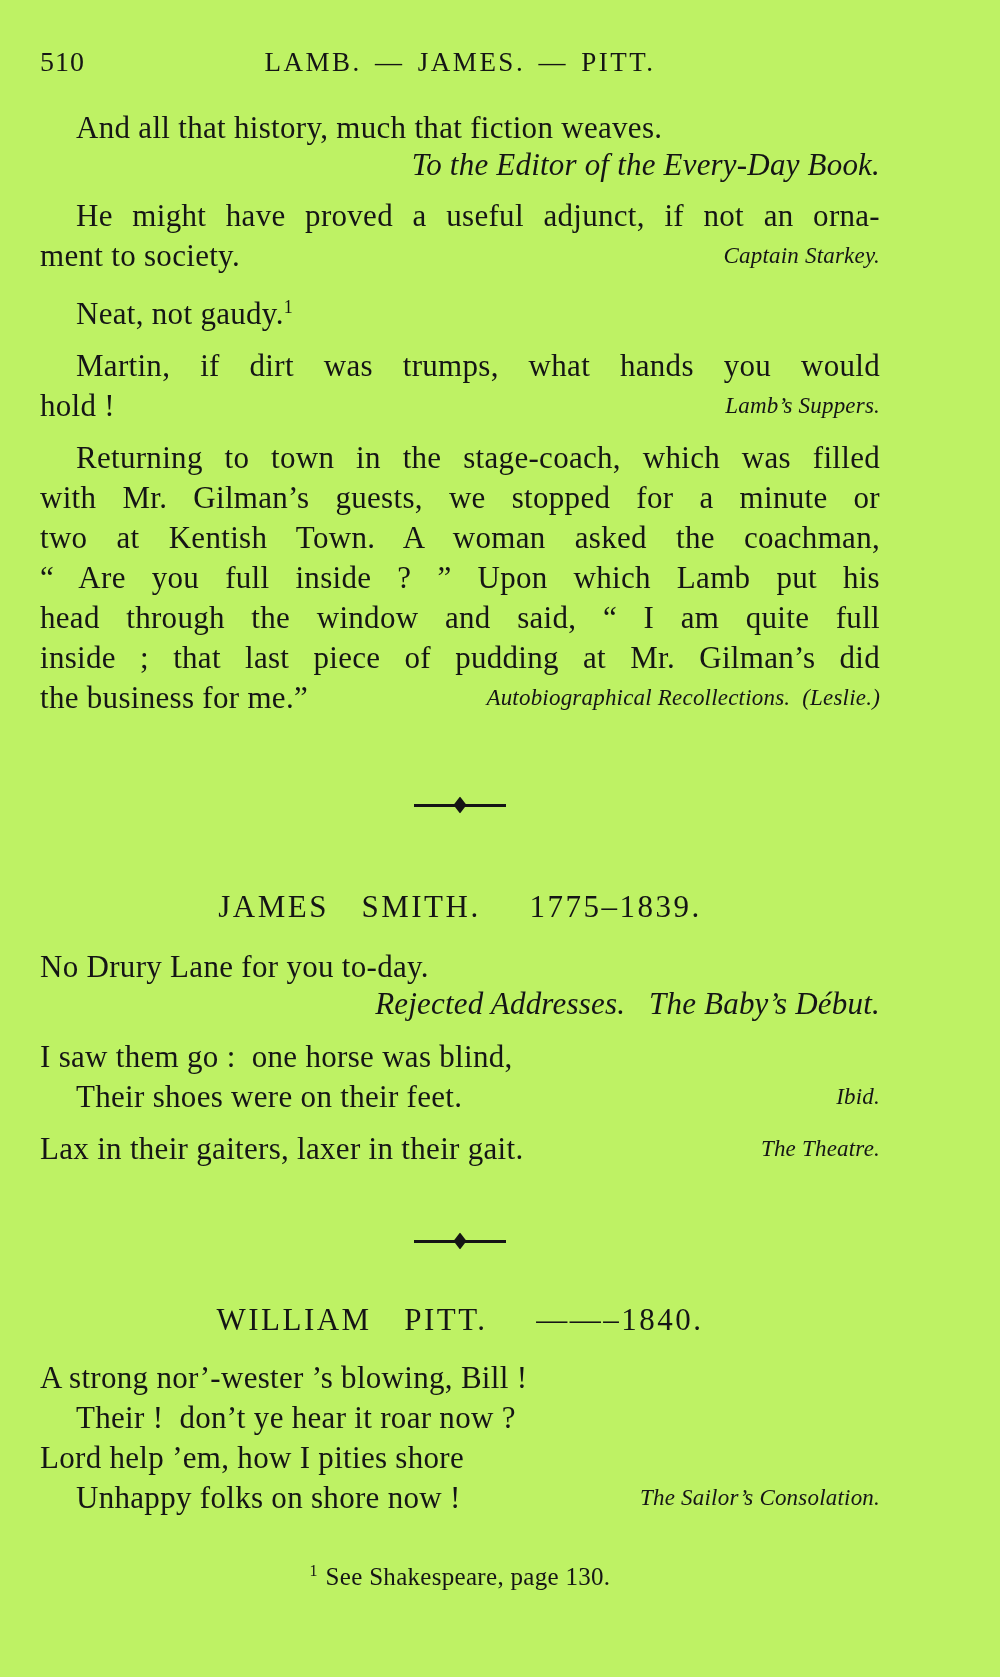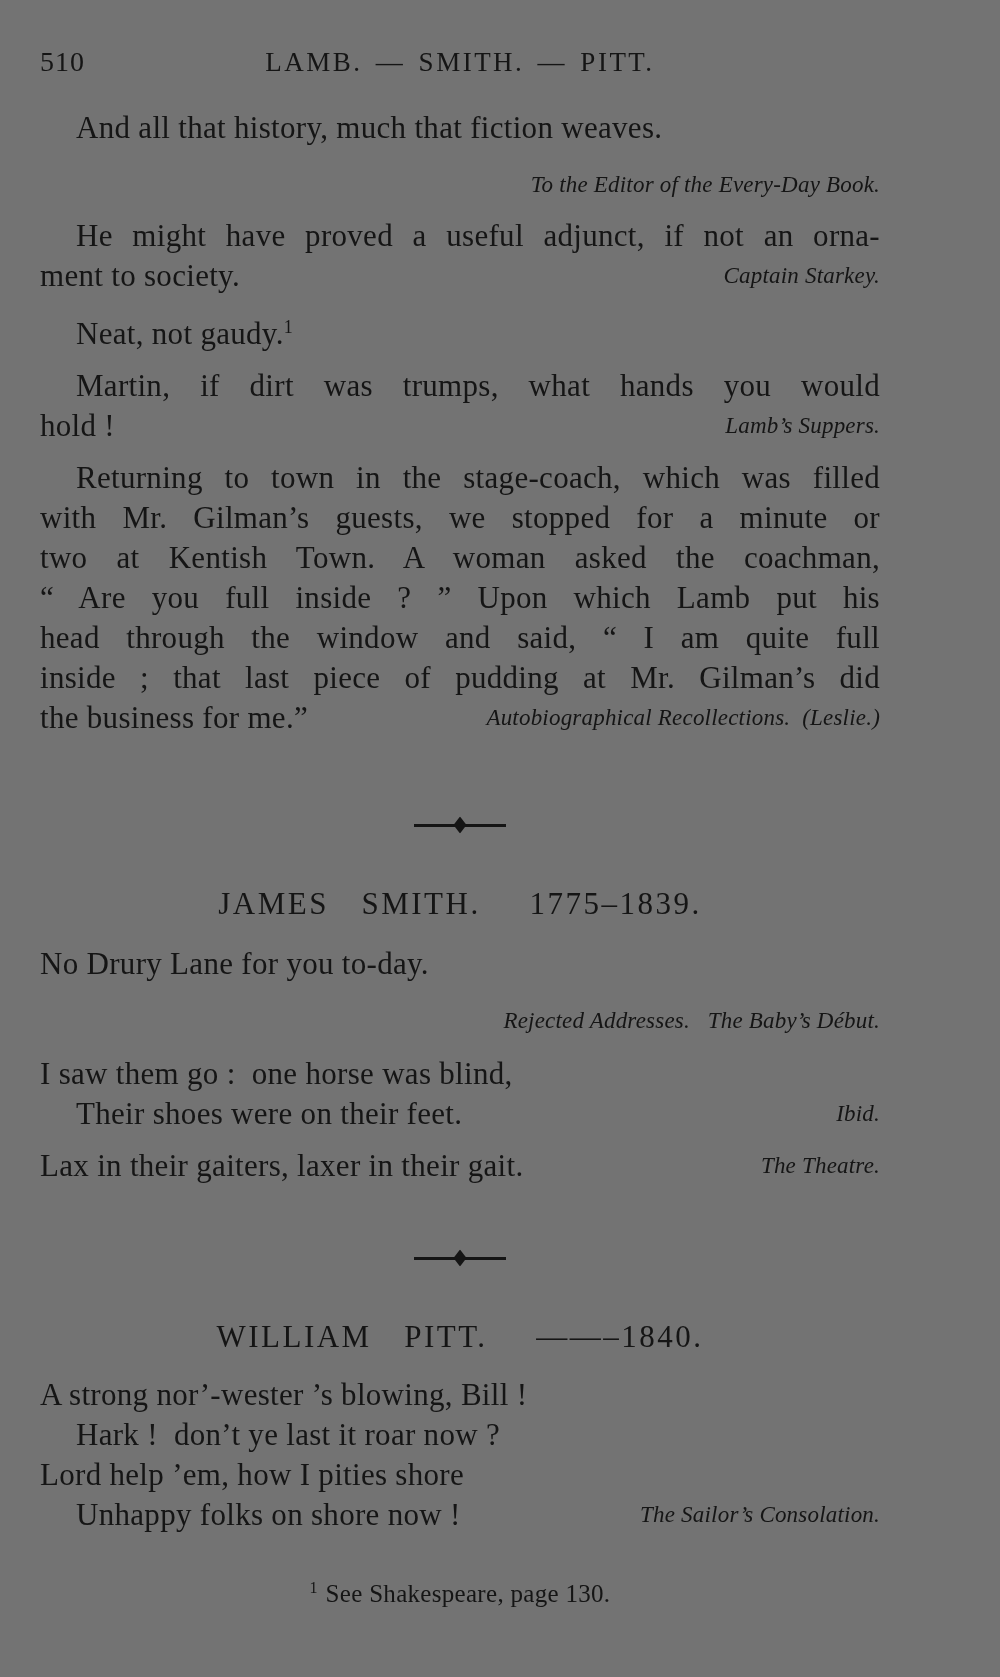--- a/index.html
+++ b/index.html
@@ -5,21 +5,21 @@
   html, body {
     margin: 0;
     padding: 0;
     background: #e8e8e8;
   }
   .page {
     position: relative;
     width: 1000px;
     height: 1677px;
     margin: 0 auto;
-    background: #737373;
+    background: #bef264;
     color: #151515;
     box-sizing: border-box;
     padding: 42px 120px 0 40px;
     overflow: hidden;
     font-family: "Liberation Serif", "DejaVu Serif", serif;
     font-size: 31px;
     letter-spacing: 0.3px;
   }
 
   
@@ -75,42 +75,41 @@
     font-style: italic;
     font-size: 23px;
     letter-spacing: 0.2px;
     white-space: pre-wrap;
     text-align: right;
   }
   .cite-line {
     display: block;
     text-align: right;
     font-style: italic;
-    font-size: 23px;
+    font-size: 31px;
     letter-spacing: 0.2px;
     line-height: 34px;
     white-space: pre-wrap;
-    margin-top: 20px;
   }
 
   sup.fnmark {
     font-size: 18px;
     line-height: 0;
     vertical-align: super;
     letter-spacing: 0;
   }
 
   
   .sec-a { margin-top: 26px; }
   .sec-b { margin-top: 14px; }
   .sec-c { margin-top: 18px; }
   .sec-d { margin-top: 12px; }
   .sec-e { margin-top: 12px; }
   .div-1 { margin-top: 80px; }
-  .head-smith { margin-top: 52px; }
+  .head-smith { margin-top: 75px; }
   .sec-f { margin-top: 20px; }
   .sec-g { margin-top: 16px; }
   .sec-h { margin-top: 12px; }
   .div-2 { margin-top: 65px; }
   .head-pitt { margin-top: 52px; }
   .sec-i { margin-top: 18px; }
 
   
   .author-heading {
     text-align: center;
@@ -157,21 +156,21 @@
   }
   .footnote sup.fnmark { font-size: 16px; margin-right: 8px; }
 </style>
 </head>
 <body>
 
 <div class="page">
 
   <header class="running-head">
     <span class="page-num">510</span>
-    <span class="head-title">LAMB. — SMITH. — PITT.</span>
+    <span class="head-title">LAMB. — JAMES. — PITT.</span>
   </header>
 
   <section class="sec-a">
     <div class="line indent">And all that history, much that fiction weaves.</div>
     <div class="cite-line">To the Editor of the Every-Day Book.</div>
   </section>
 
   <section class="sec-b">
     <div class="jline indent">He might have proved a useful adjunct, if not an orna-</div>
     <div class="row">
@@ -236,21 +235,21 @@
 
   <div class="divider div-2">
     <span class="rule"></span>
     <span class="diamond"></span>
   </div>
 
   <h2 class="author-heading head-pitt" style="margin-bottom:0; font-weight:normal;">WILLIAM  PITT.   ——–1840.</h2>
 
   <section class="sec-i">
     <div class="line">A strong nor’-wester ’s blowing, Bill !</div>
-    <div class="line indent">Hark !  don’t ye last it roar now ?</div>
+    <div class="line indent">Their !  don’t ye hear it roar now ?</div>
     <div class="line">Lord help ’em, how I pities shore</div>
     <div class="row indent">
       <span class="left">Unhappy folks on shore now !</span>
       <span class="cite">The Sailor’s Consolation.</span>
     </div>
   </section>
 
   <div class="footnote">
     <sup class="fnmark">1</sup><span>See Shakespeare, page 130.</span>
   </div>

